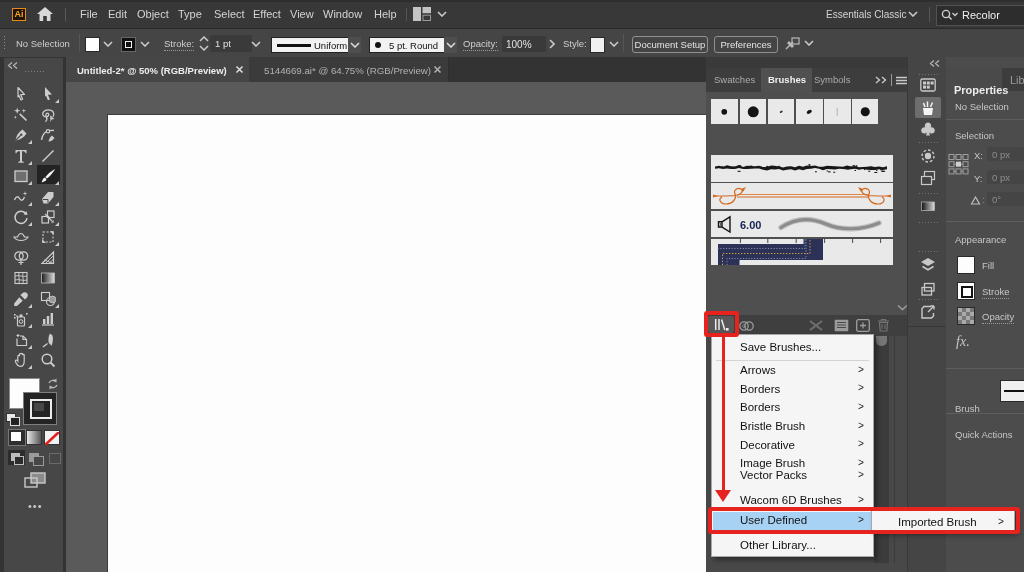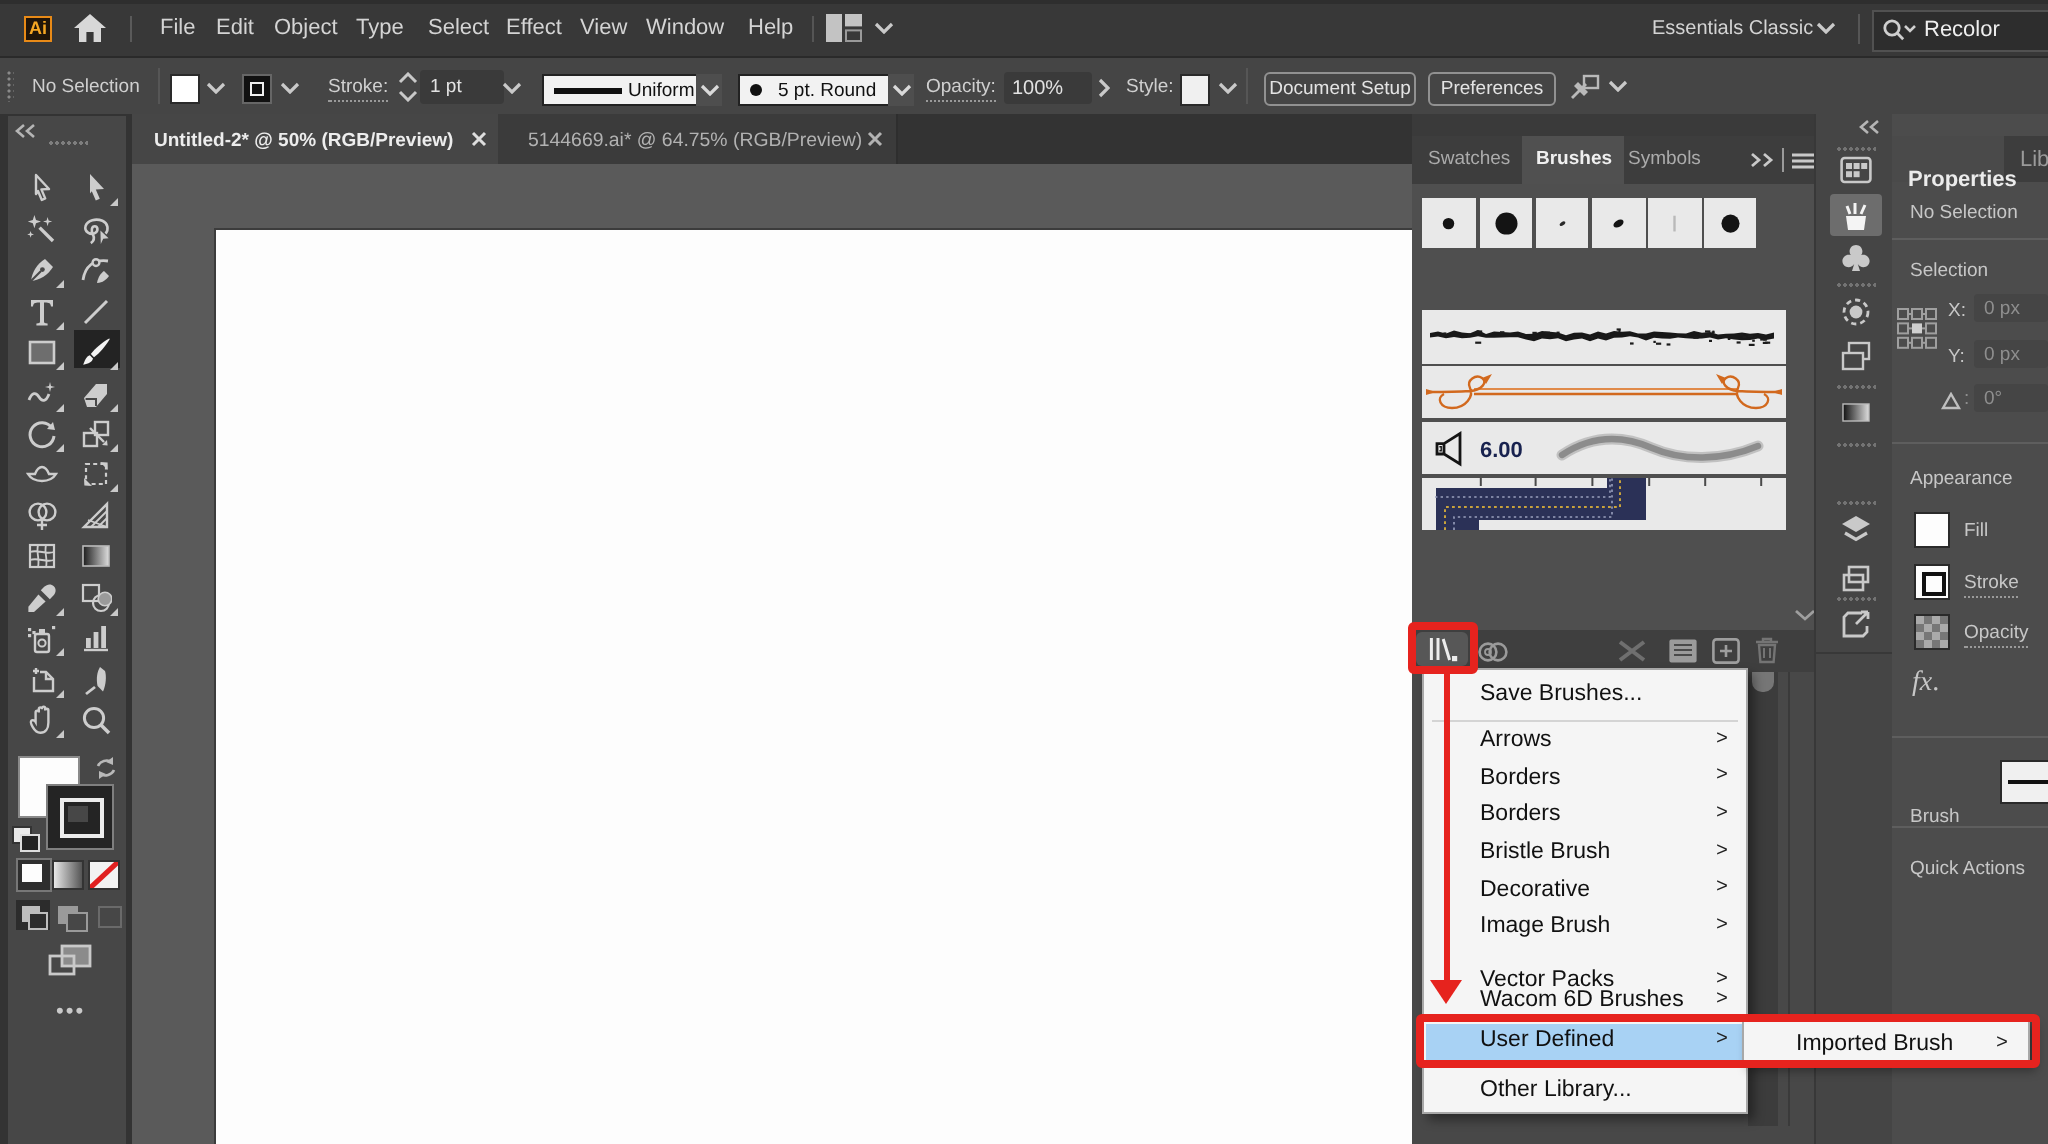--- a/index.html
+++ b/index.html
@@ -644,21 +644,21 @@
         <span class="a">&gt;</span>
       </div>
 <div class="mitem" style="top:101.6px;">
         <span class="t">Decorative</span>
         <span class="a">&gt;</span>
       </div>
 <div class="mitem" style="top:120.2px;">
         <span class="t">Image Brush</span>
         <span class="a">&gt;</span>
       </div>
-<div class="mitem" style="top:147px;">
+<div class="mitem" style="top:132px;">
         <span class="t">Vector Packs</span>
         <span class="a">&gt;</span>
       </div>
 <div class="mitem" style="top:157.4px;">
         <span class="t">Wacom 6D Brushes</span>
         <span class="a">&gt;</span>
       </div>
 <div style="position:absolute;left:1px;top:176.5px;width:159px;height:19px;background:#a8d2f4;"></div>
 <div class="mitem" style="top:177px;text-align:right;">
         <span class="t">User Defined</span>

